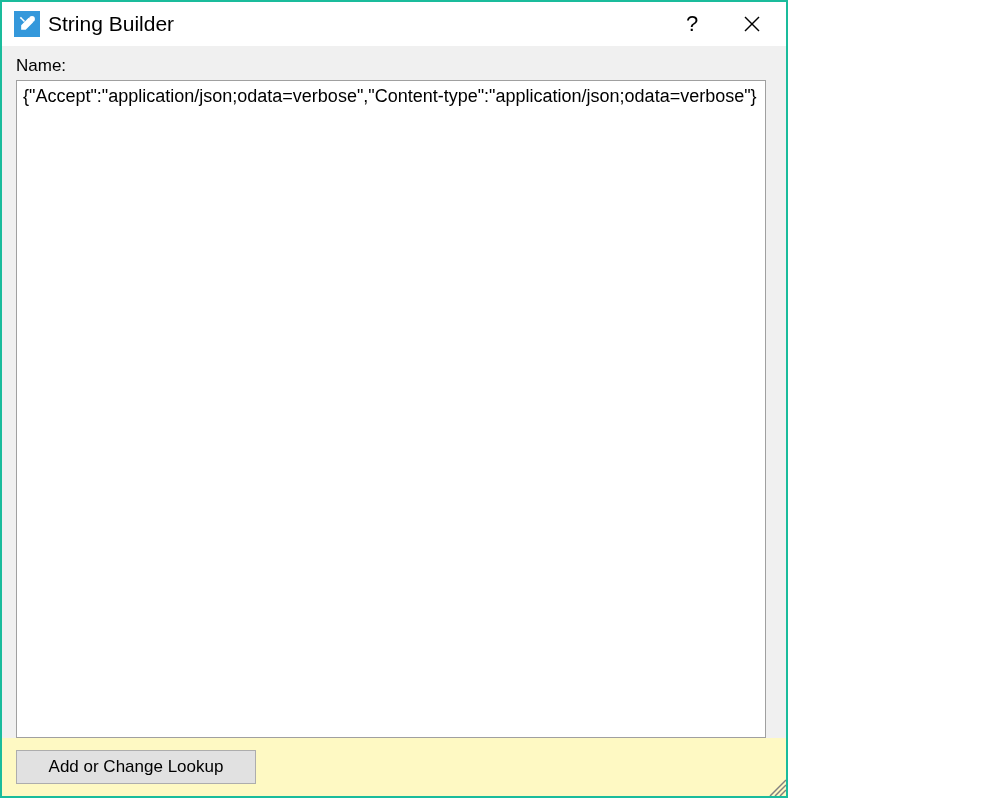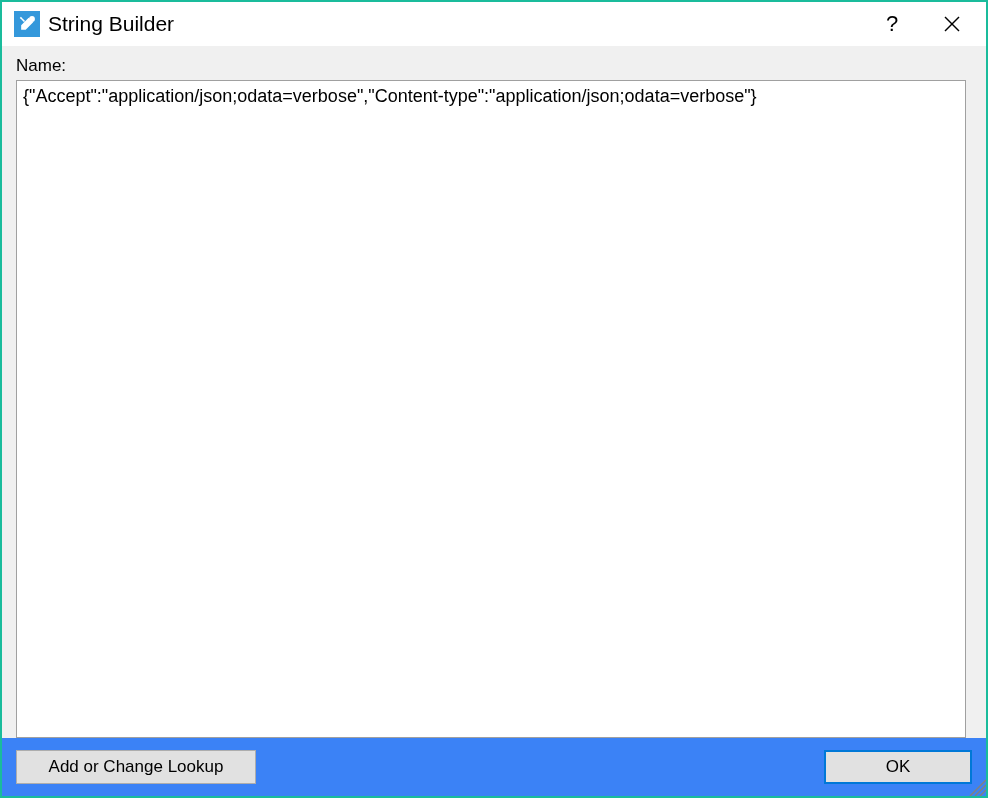--- a/index.html
+++ b/index.html
@@ -6,24 +6,24 @@
       box-sizing: border-box;
       margin: 0;
       padding: 0;
     }
     body {
       font-family: "Segoe UI", Tahoma, sans-serif;
       font-size: 15px;
       background: #ffffff;
     }
     .dialog {
-      width: 988px;
+      width: 788px;
       height: 798px;
       border: 2px solid #1abc9c;
-      background: #3b82f6;
+      background: #fef9c3;
       display: flex;
       flex-direction: column;
     }
     .titlebar {
       height: 44px;
       background: #ffffff;
       display: flex;
       align-items: center;
       padding: 0 4px 0 12px;
     }
@@ -163,21 +163,20 @@
   </div>
 
   <div class="content">
     <div class="field-label">Name:</div>
     <textarea class="textarea" spellcheck="false" style="">{"Accept":"application/json;odata=verbose","Content-type":"application/json;odata=verbose"}</textarea>
   </div>
 
   <div class="button-row">
     <button class="btn btn-lookup">Add or Change Lookup</button>
     <div class="spacer"></div>
-    <button class="btn primary">OK</button>
     <div class="resize-grip">
       <svg viewBox="0 0 20 20">
         <line x1="4" y1="20" x2="20" y2="4" stroke="#808080" stroke-width="1.5"></line>
         <line x1="9" y1="20" x2="20" y2="9" stroke="#808080" stroke-width="1.5"></line>
         <line x1="14" y1="20" x2="20" y2="14" stroke="#808080" stroke-width="1.5"></line>
       </svg>
     </div>
   </div>
 
 </div>

